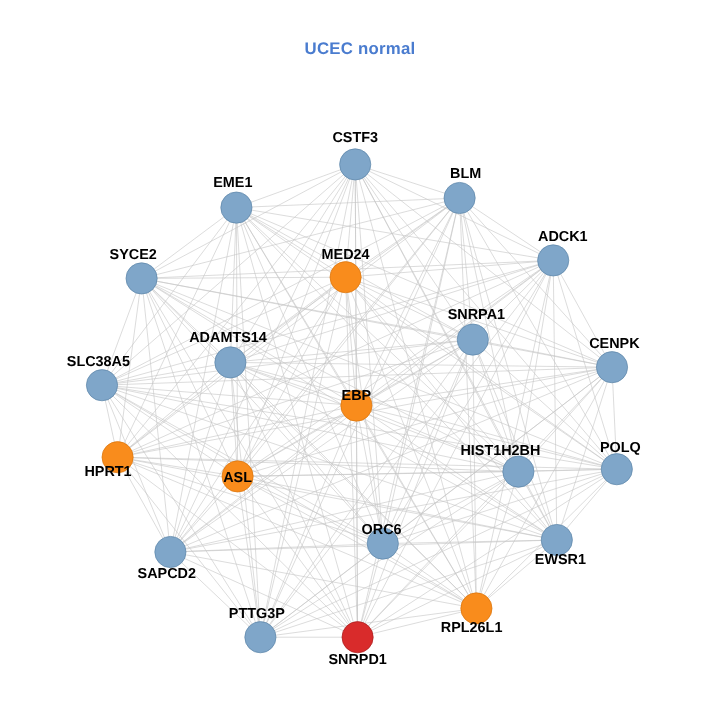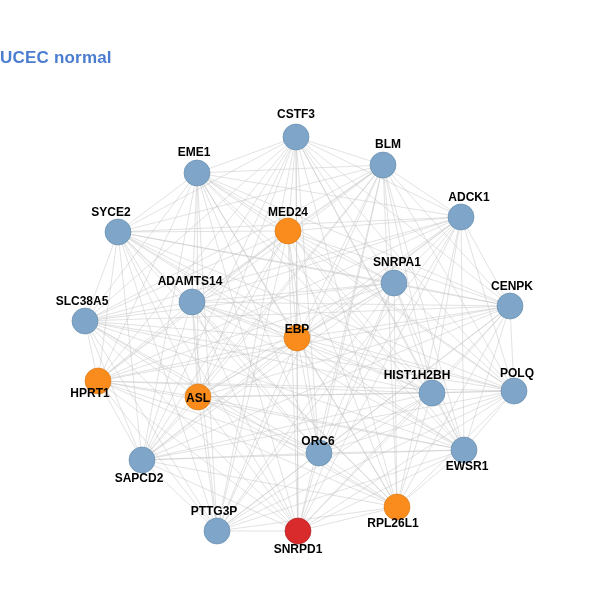--- a/index.html
+++ b/index.html
@@ -15,24 +15,24 @@
     width: 600px;
     height: 600px;
     overflow: hidden;
     background: #ffffff;
   }
   #chart-title {
     position: absolute;
     top: 32px;
     left: 0;
     width: 100%;
-    font-size: 17px;
+    text-align: center;
+    font-size: 14px;
     font-weight: 700;
     letter-spacing: 0.2px;
-    margin-top: 16px;
   }
   #network-svg {
     position: absolute;
     top: 0;
     left: 0;
   }
   .node-label {
     font-family: "Liberation Sans", sans-serif;
     font-size: 12px;
     font-weight: 700;

